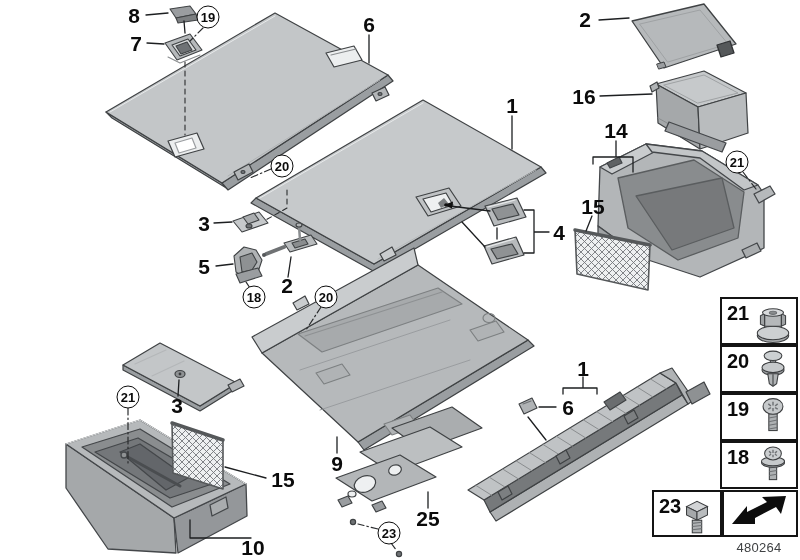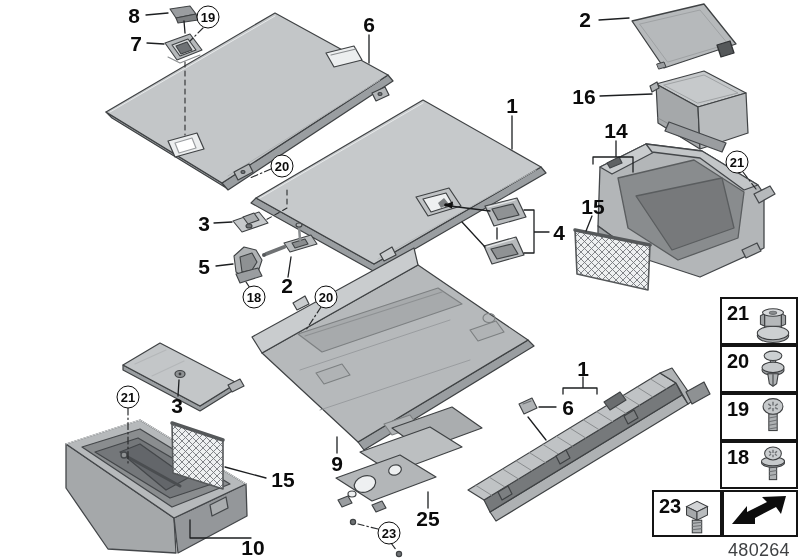--- a/index.html
+++ b/index.html
@@ -10,21 +10,21 @@
           color:#0b0b0b;line-height:1;cursor:pointer;user-select:none;}
   .callout{position:absolute;transform:translate(-50%,-50%);width:23px;height:23px;
            border:1.8px solid #0b0b0b;border-radius:50%;background:#fff;display:flex;
            align-items:center;justify-content:center;font-size:13px;font-weight:bold;
            color:#0b0b0b;cursor:pointer;box-sizing:border-box;}
   .lbox{position:absolute;border:2px solid #141414;background:#fff;box-sizing:border-box;}
   .lnum{position:absolute;left:5px;top:3px;font-size:20px;font-weight:bold;color:#0b0b0b;}
   .licon{position:absolute;right:2px;top:1px;}
   .arrow-center{position:absolute;left:50%;top:50%;transform:translate(-50%,-50%);}
   .docnum{position:absolute;left:718px;top:540px;width:82px;text-align:center;
-          font-size:18px;color:#3f4143;letter-spacing:.3px;}
+          font-size:13px;color:#3f4143;letter-spacing:.3px;}
 </style>
 </head>
 <body>
 
 <div class="stage">
 
 <svg class="drawing" width="800" height="560" viewBox="0 0 800 560" stroke-linejoin="round" stroke-linecap="round">
   <defs>
     <pattern id="mesh" width="7" height="7" patternUnits="userSpaceOnUse">
       <rect width="7" height="7" fill="#eef0f1"></rect>

